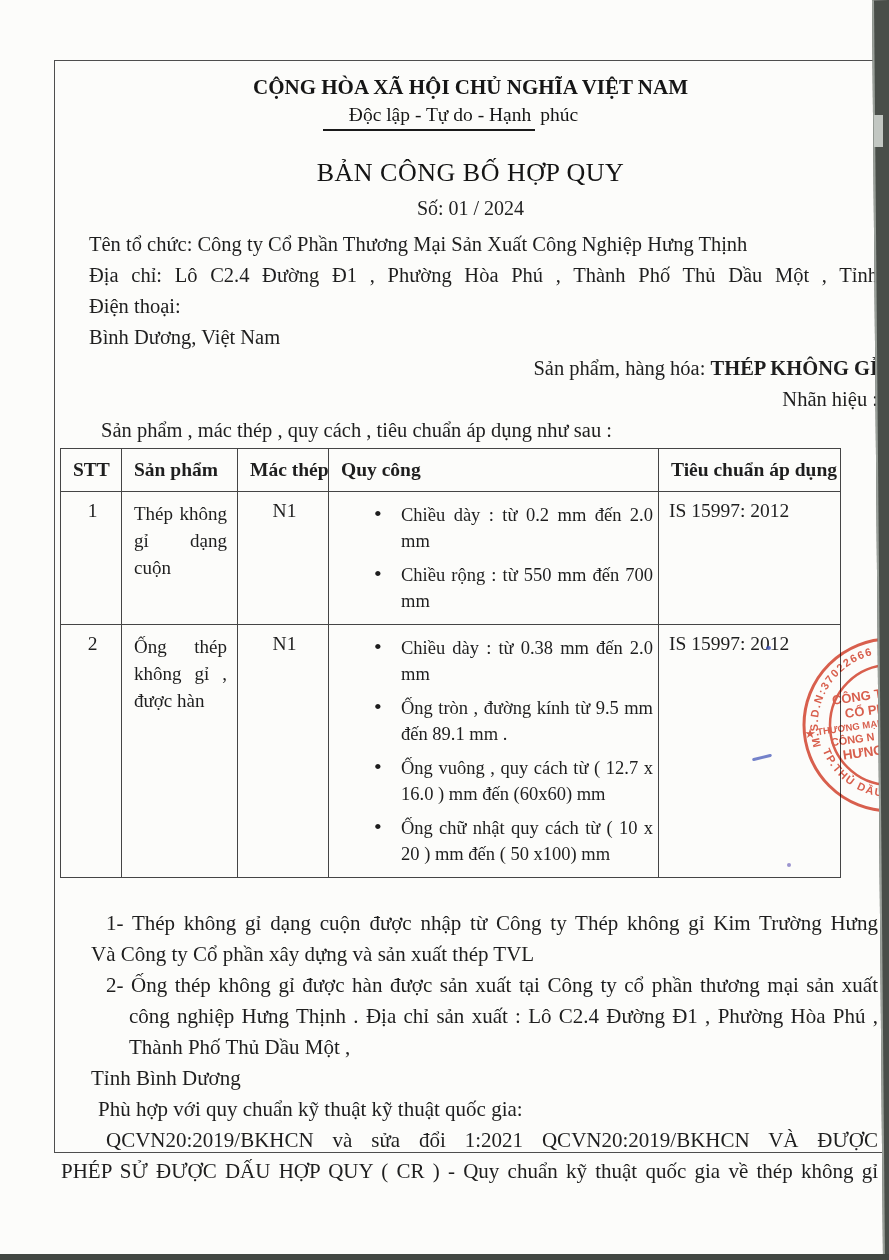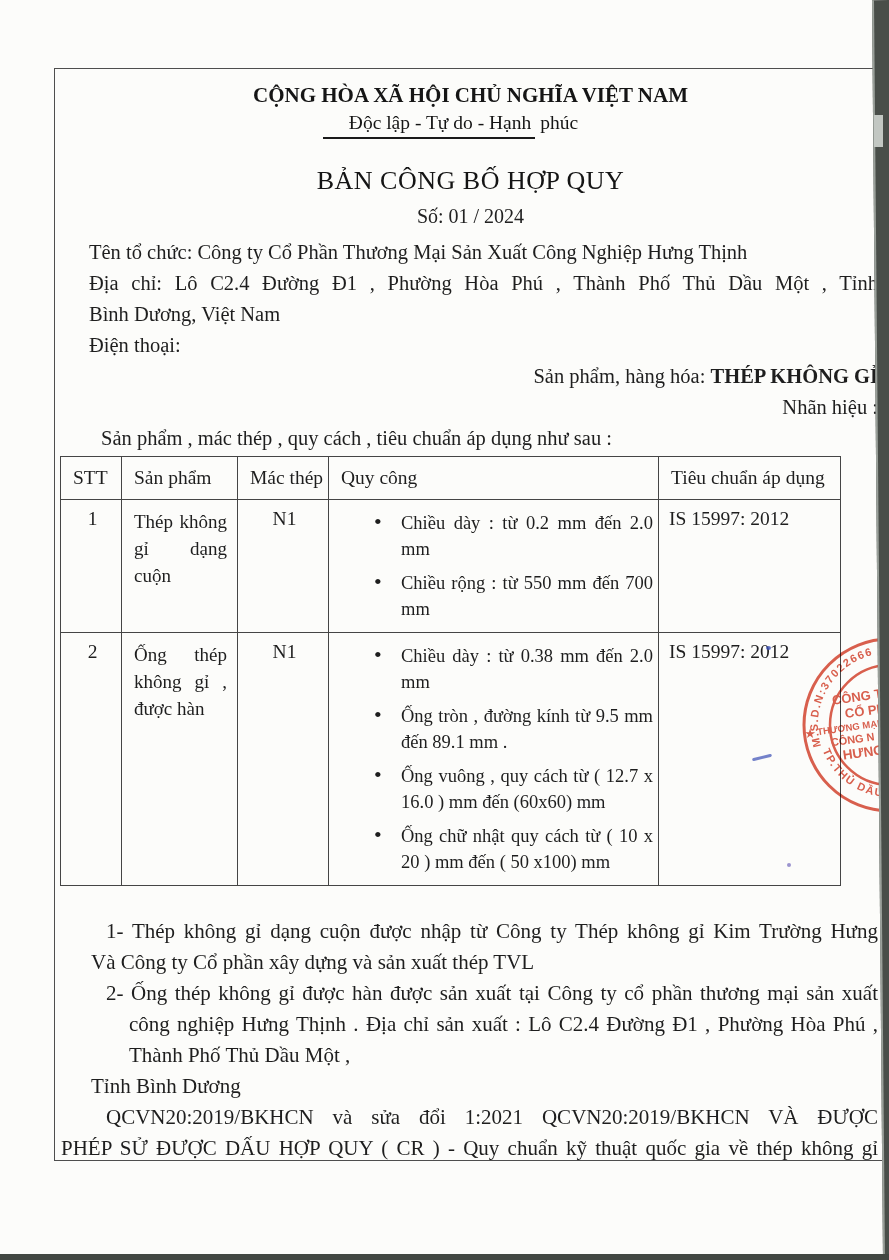--- a/index.html
+++ b/index.html
@@ -1,38 +1,38 @@
 <!DOCTYPE html>
 <html><head>
 <meta charset="utf-8">
 <style>
   html,body{margin:0;padding:0;}
   body{width:889px;height:1260px;overflow:hidden;background:#e8e8e4;}
   .page{position:relative;width:889px;height:1260px;background:#fcfcfa;overflow:hidden;
         font-family:"Liberation Serif","DejaVu Serif",serif;color:#1e1e1e;}
-  .frame{position:absolute;left:54px;top:68px;width:833px;height:1093px;
+  .frame{position:absolute;left:54px;top:60px;width:833px;height:1093px;
          border:1px solid #4e4e4e;box-sizing:border-box;padding-top:13px;}
   .nat-name{text-align:center;font-size:21px;line-height:26px;font-weight:bold;color:#151515;}
   .motto{text-align:center;font-size:19.5px;line-height:24px;font-weight:normal;color:#151515;
          margin-top:3px;margin-right:40px;}
   .motto-underlined{display:inline-block;border-bottom:2.5px solid #1a1a1a;
          padding:0 4px 2px 26px;}
   .motto-tail{display:inline-block;margin-left:5px;}
   .doc-title{text-align:center;font-size:26px;line-height:32px;font-weight:normal;
          letter-spacing:.5px;color:#141414;margin-top:26px;}
   .doc-no{text-align:center;font-size:20px;line-height:26px;margin-top:6px;color:#222;}
   .info{margin:8px 8px 0 34px;font-size:20.5px;line-height:31px;color:#1e1e1e;}
   .just{text-align:justify;text-align-last:justify;}
   .indent8{margin-left:4px;text-align:right;}
   .indent12{margin-left:12px;}
   .bold{font-weight:bold;}
   table.spec{border-collapse:collapse;margin:2px 0 0 5px;table-layout:fixed;width:780px;
          font-size:19.5px;color:#1e1e1e;}
   table.spec th,table.spec td{border:1.5px solid #454545;}
-  table.spec th{font-weight:normal;text-align:left;padding:10px 6px 10px 12px;white-space:nowrap;}
+  table.spec th{font-weight:bold;text-align:left;padding:10px 6px 10px 12px;white-space:nowrap;}
   th.c,td.c{text-align:center;padding-left:4px;}
   td{vertical-align:top;}
   td.sp{padding:8px 10px 6px 12px;text-align:justify;font-size:19px;line-height:27px;}
   td.mc{padding-top:8px;}
   td.qc{padding:10px 0 2px 0;}
   td.tc{padding:8px 6px 0 10px;white-space:nowrap;}
   ul.qlist{margin:0;padding:0;list-style:none;}
   ul.qlist li{position:relative;width:252px;margin:0 0 8px 72px;font-size:18.5px;
          line-height:26px;text-align:justify;}
   ul.qlist li::before{content:"\2022";position:absolute;left:-27px;top:-1px;font-size:22px;}
@@ -66,22 +66,22 @@
     <div class="motto">
       <span class="motto-underlined">Độc lập - Tự do - Hạnh</span><span class="motto-tail">phúc</span>
     </div>
 
     <div class="doc-title">BẢN CÔNG BỐ HỢP QUY</div>
     <div class="doc-no">Số: 01 / 2024</div>
 
     <div class="info">
       <div>Tên tổ chức: Công ty Cổ Phần Thương Mại Sản Xuất Công Nghiệp Hưng Thịnh</div>
       <div class="just">Địa chỉ: Lô C2.4 Đường Đ1 , Phường Hòa Phú , Thành Phố Thủ Dầu Một , Tỉnh</div>
+      <div>Điện thoại:</div>
       <div>Bình Dương, Việt Nam</div>
-      <div>Điện thoại:</div>
       <div class="indent8">
         <span>Sản phẩm, hàng hóa: </span><span class="bold">THÉP KHÔNG GỈ</span>
       </div>
       <div class="indent8">Nhãn hiệu :</div>
       <div class="indent12">Sản phẩm , mác thép , quy cách , tiêu chuẩn áp dụng như sau :</div>
     </div>
 
     <table class="spec">
       <colgroup>
         <col style="width:61px">
@@ -127,20 +127,21 @@
     </tbody>
       </table>
 
     <div class="notes">
       <div class="nl just">1-  Thép không gỉ dạng cuộn được nhập từ Công ty Thép không gỉ Kim Trường Hưng</div>
       <div class="nl2">Và Công ty Cổ phần xây dựng và sản xuất thép TVL</div>
       <div class="nl just">2-  Ống thép không gỉ được hàn được sản xuất tại Công ty cổ phần thương mại sản xuất</div>
       <div class="nl3 just">công nghiệp Hưng Thịnh . Địa chỉ sản xuất : Lô C2.4 Đường Đ1 , Phường Hòa Phú ,</div>
       <div class="nl3">Thành Phố Thủ Dầu Một ,</div>
       <div class="nl2">Tỉnh Bình Dương</div>
+      <div class="nl4">Phù hợp với quy chuẩn kỹ thuật kỹ thuật quốc gia:</div>
       <div class="nl just">QCVN20:2019/BKHCN và sửa đổi 1:2021 QCVN20:2019/BKHCN VÀ ĐƯỢC</div>
       <div class="nl5 just">PHÉP SỬ ĐƯỢC DẤU HỢP QUY ( CR ) -  Quy chuẩn kỹ thuật quốc gia về thép không gỉ</div>
     </div>
   </div>
 
   <svg class="stamp" viewBox="0 0 200 200">
     <defs>
       <path id="arcTop" d="M 32.3,124.6 A 72,72 0 0 1 136,37.6" fill="none"></path>
       <path id="arcBottom" d="M 30.5,118.6 A 72,72 0 0 0 124.6,167.7" fill="none"></path>
     </defs>

